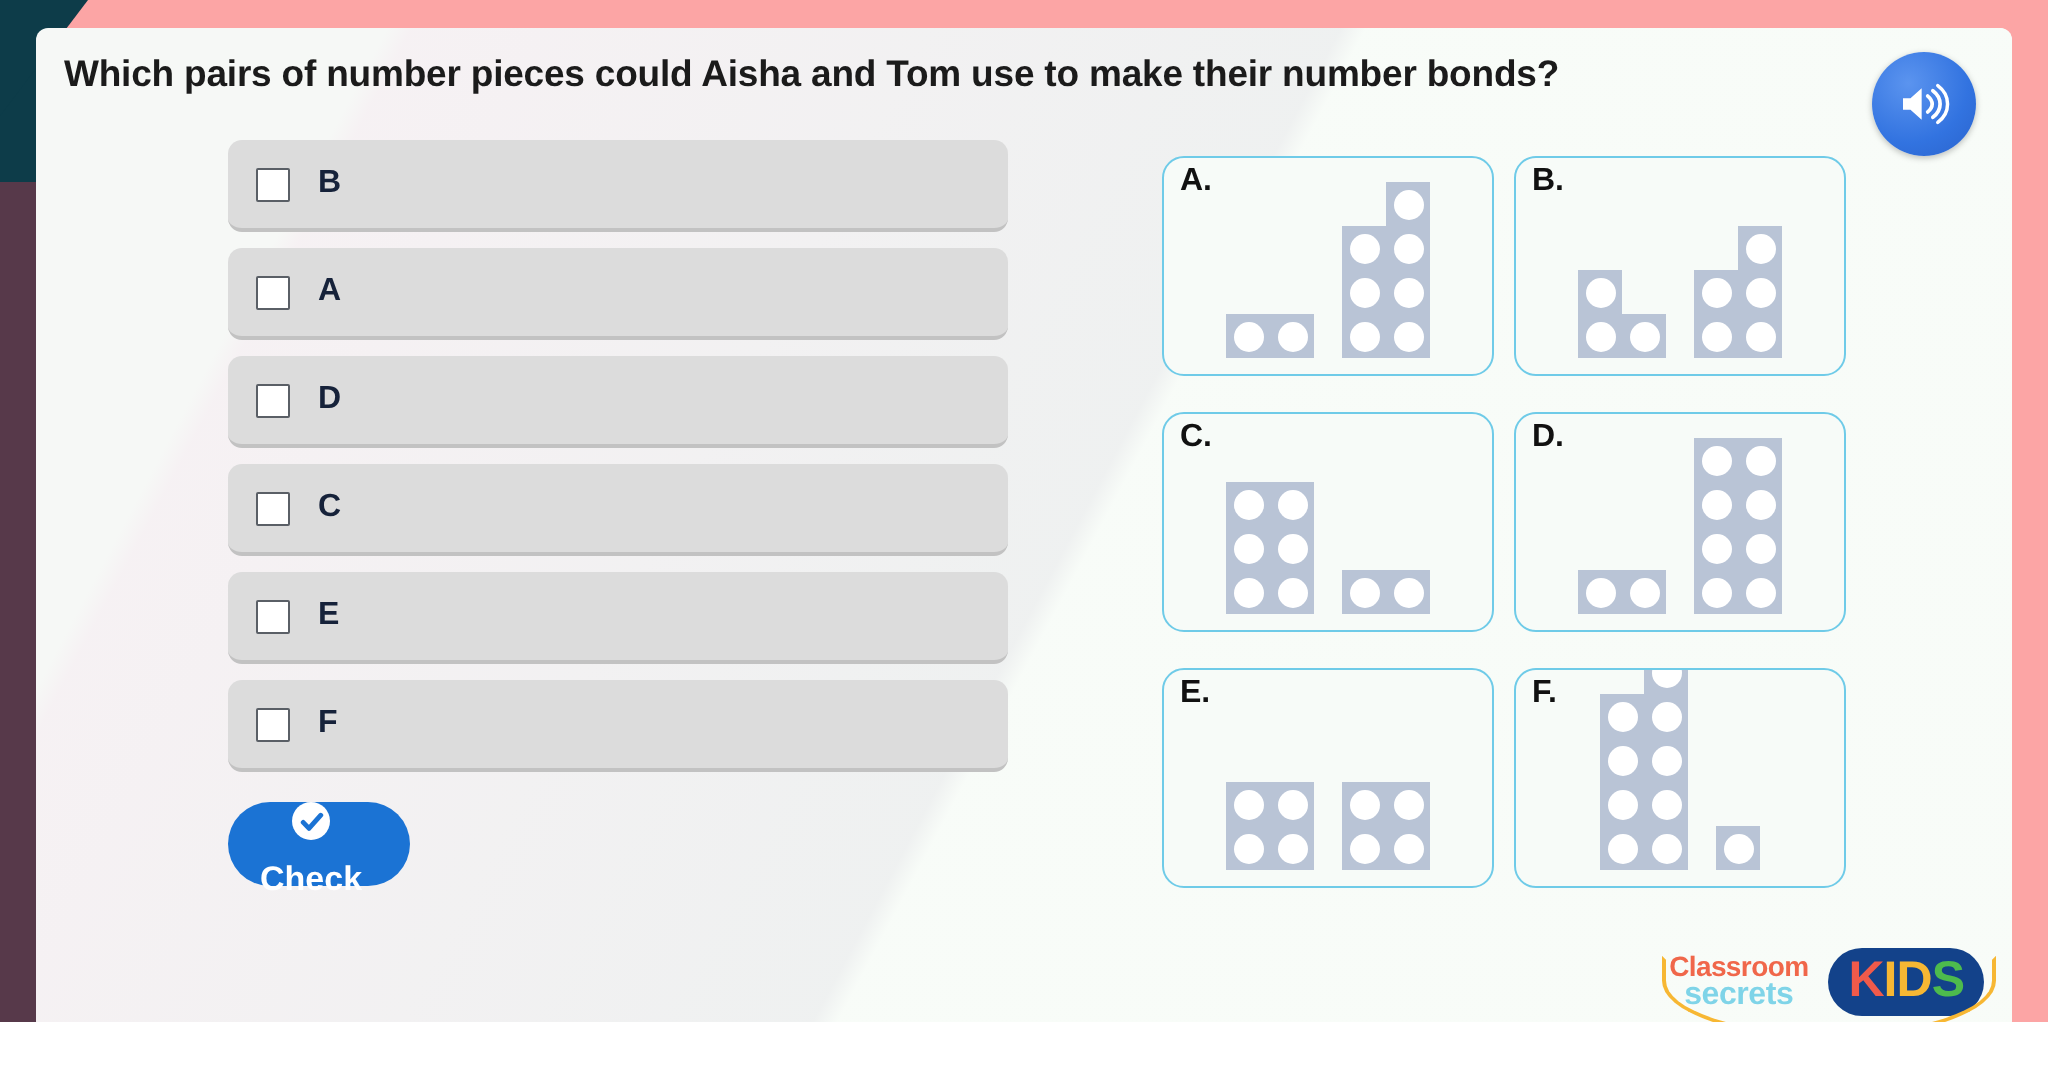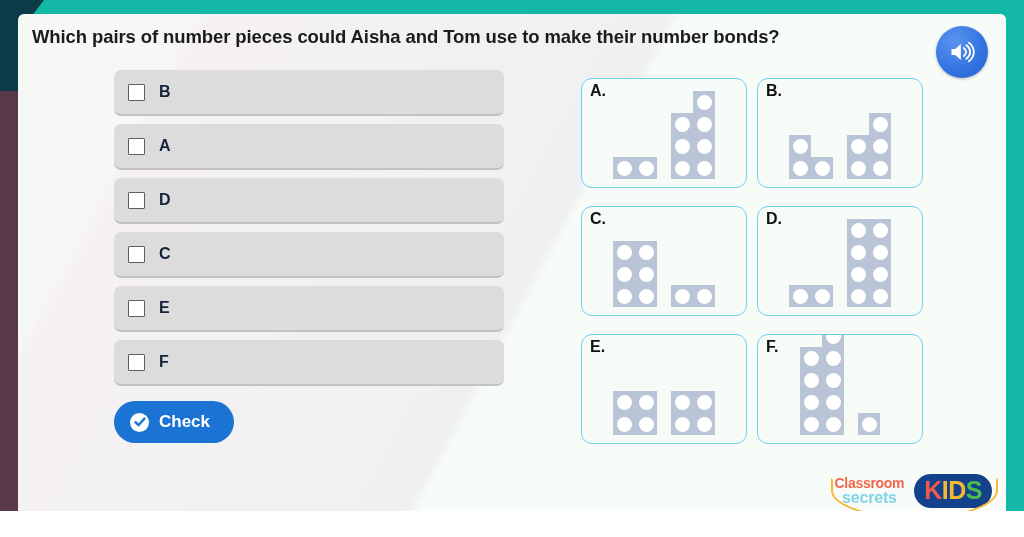--- a/index.html
+++ b/index.html
@@ -9,21 +9,21 @@
     height: 537px;
     overflow: hidden;
     font-family: "Liberation Sans", sans-serif;
   }
 
   
   #stage {
     position: relative;
     width: 1024px;
     height: 511px;
-    background: #14b8a6;
+    background: #fca5a5;
     overflow: hidden;
     padding-left: 28px;
   }
 
   
   .wedge-teal-tl {
     position: absolute;
     left: 0; top: 0;
     width: 44px; height: 120px;
     background: #0d3c49;
@@ -161,20 +161,21 @@
     border-radius: 21px;
     background: #1b73d4;
     color: #ffffff;
     font-size: 17px;
     font-weight: bold;
     font-family: "Liberation Sans", sans-serif;
     display: flex;
     align-items: center;
     gap: 10px;
     cursor: pointer;
+    flex-direction: column;
   }
   #check-btn .chk-icon {
     width: 19px; height: 19px;
     border-radius: 50%;
     background: #ffffff;
     display: flex;
     align-items: center;
     justify-content: center;
     flex: 0 0 auto;
   }

